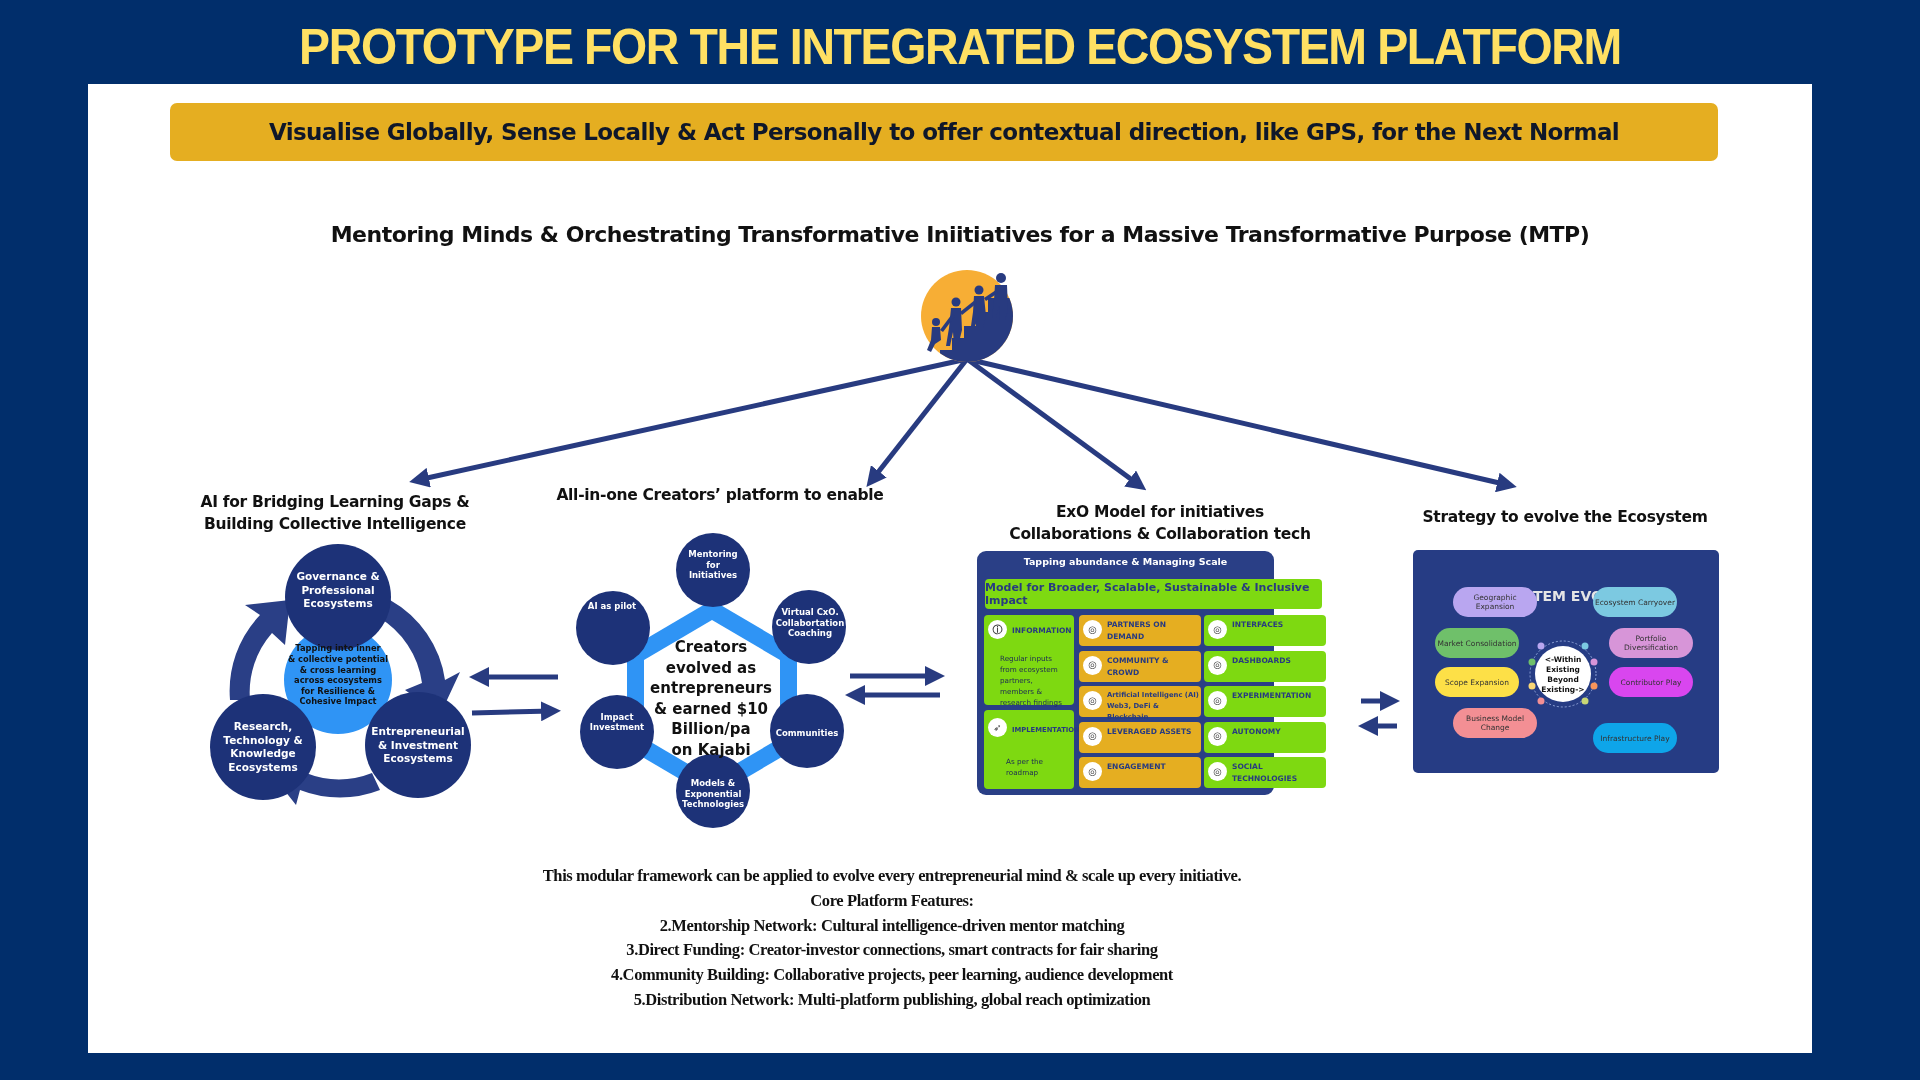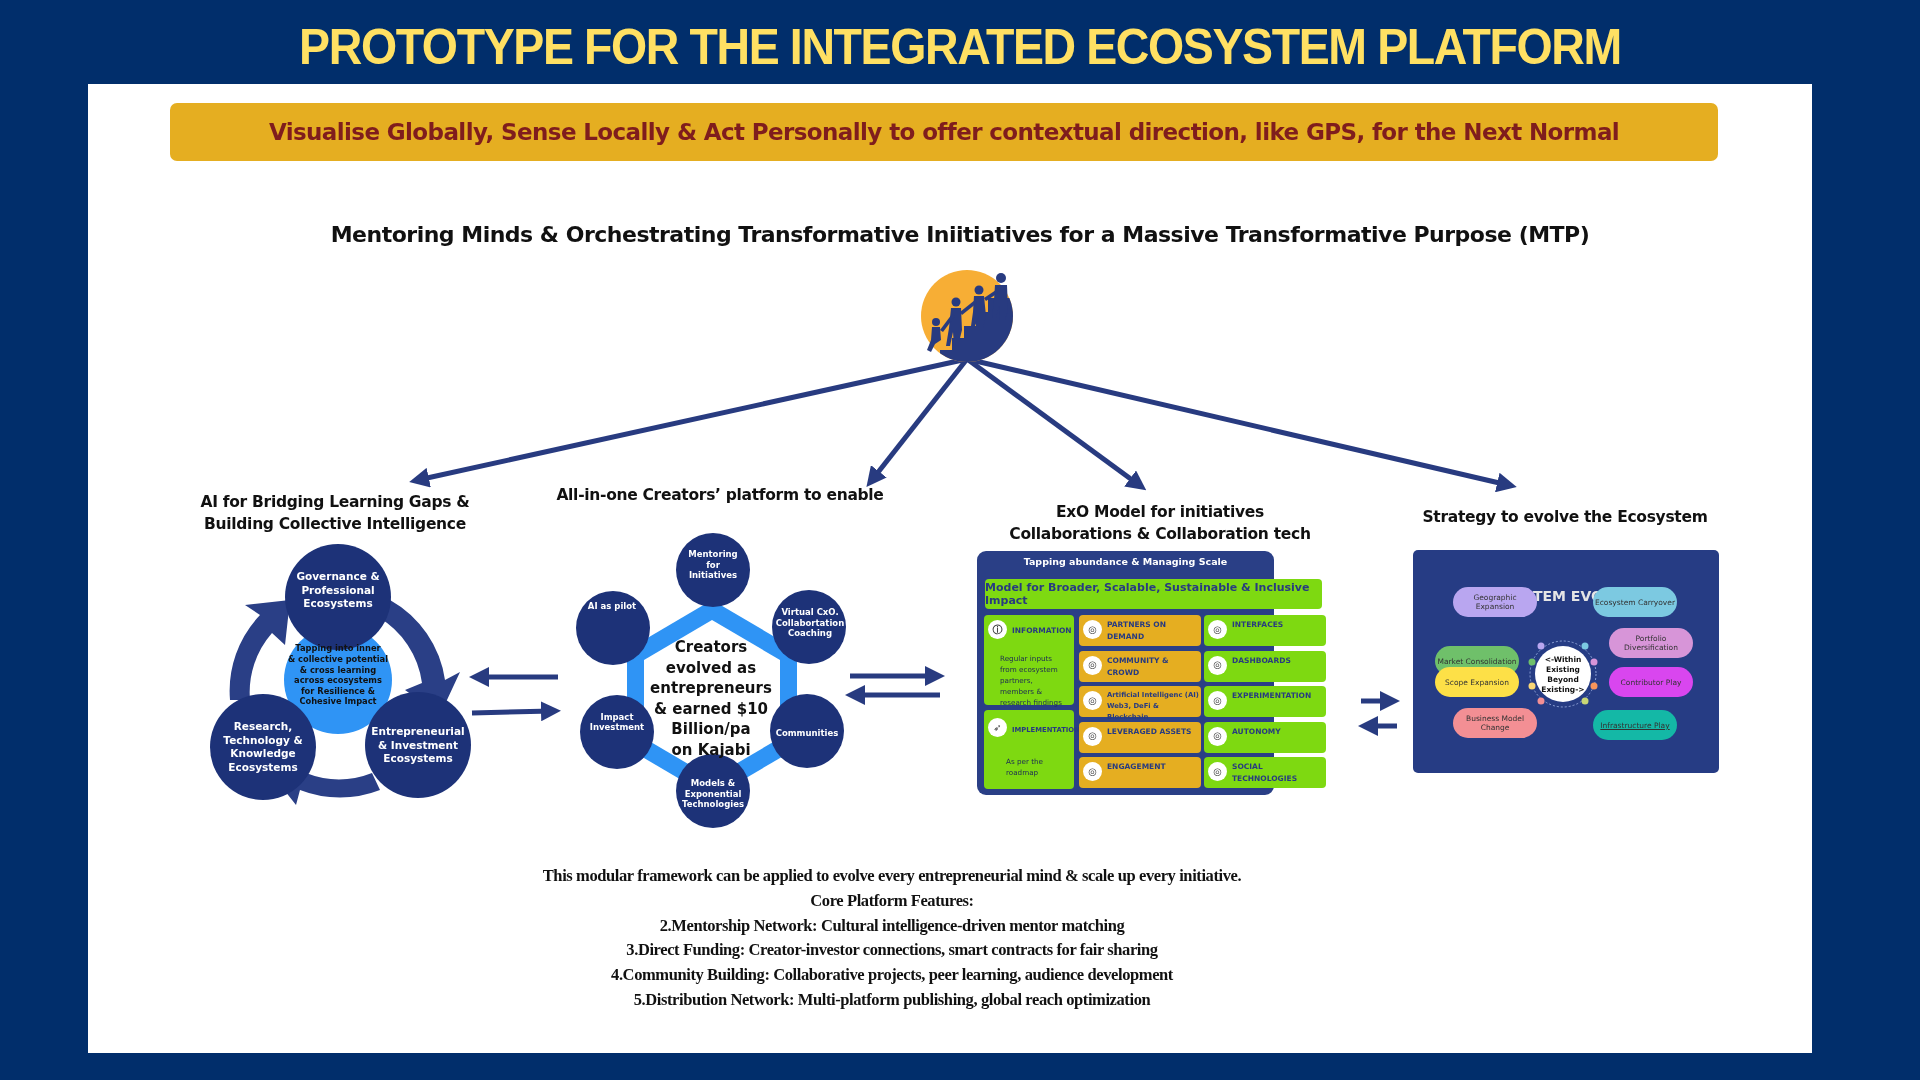--- a/index.html
+++ b/index.html
@@ -7,21 +7,21 @@
   body { background: #012e6b; position: relative; font-family: "Liberation Sans", "DejaVu Sans", sans-serif; }
   #main-title {
     position: absolute; left: 0; top: 18px; width: 1920px; text-align: center;
     color: #ffe063; font-family: "Liberation Sans", sans-serif; font-weight: bold;
     font-size: 50px; letter-spacing: -1.5px; transform: scaleX(0.93); transform-origin: 960px 0;
   }
   #panel { position: absolute; left: 88px; top: 84px; width: 1724px; height: 969px; background: #ffffff; }
   #banner {
     position: absolute; left: 170px; top: 103px; width: 1548px; height: 58px; background: #e5ae21;
     border-radius: 7px; display: flex; align-items: center; justify-content: center;
-    color: #7f1d1d; font-weight: bold; font-size: 23px; font-family: "DejaVu Sans", sans-serif; letter-spacing: -0.6px;
+    color: #0f172a; font-weight: bold; font-size: 23px; font-family: "DejaVu Sans", sans-serif; letter-spacing: -0.6px;
   }
   #mtp {
     position: absolute; left: 0; top: 222px; width: 1920px; text-align: center; color: #111;
     font-weight: bold; font-size: 22px; font-family: "DejaVu Sans", sans-serif; letter-spacing: -0.5px;
   }
   .sec-title { position: absolute; text-align: center; color: #111; font-weight: bold; font-family: "DejaVu Sans", sans-serif; font-size: 15.5px; line-height: 22px; letter-spacing: -0.3px; }
   svg { position: absolute; left: 0; top: 0; overflow: visible; }
   .ctext { font-family: "DejaVu Sans", sans-serif; font-weight: bold; fill: #fff; text-anchor: middle; }
   .dtext { font-family: "DejaVu Sans", sans-serif; font-weight: bold; fill: #111; text-anchor: middle; }
   #exo { position: absolute; left: 977px; top: 551px; width: 297px; height: 244px; background: #2a3f86; border-radius: 9px; }
@@ -204,27 +204,27 @@
         <div class="ic">◎</div>
         <div class="lb">SOCIAL TECHNOLOGIES</div>
       </div>
     </div>
 </div>
 
 <div id="eco">
   <div class="t">ECOSYSTEM EVOLUTION</div>
   <div id="eco-bubbles">
       <div class="bub" style="left: 40px; top: 37px; background: rgb(185, 166, 240);">Geographic Expansion</div>
-      <div class="bub" style="left: 22px; top: 96px; background: rgb(111, 192, 106);">Market Consolidation</div>
+      <div class="bub" style="left: 22px; top: 78px; background: rgb(111, 192, 106);">Market Consolidation</div>
       <div class="bub" style="left: 22px; top: 117px; background: #fde047;">Scope Expansion</div>
       <div class="bub" style="left: 40px; top: 158px; background: rgb(243, 143, 148);">Business Model Change</div>
       <div class="bub" style="left: 180px; top: 37px; background: rgb(124, 201, 225);">Ecosystem Carryover</div>
       <div class="bub" style="left: 196px; top: 78px; background: rgb(215, 149, 216);">Portfolio Diversification</div>
       <div class="bub" style="left: 196px; top: 117px; background: #d946ef;">Contributor Play</div>
-      <div class="bub" style="left: 180px; top: 160px; background: #14b8a6; text-decoration: underline;">Infrastructure Play</div>
+      <div class="bub" style="left: 180px; top: 173px; background: #0ea5e9;">Infrastructure Play</div>
     </div>
   <svg width="306" height="223" style="left:0;top:0;">
     <circle cx="150" cy="124" r="33" fill="none" stroke="#8fa3d8" stroke-width="1" stroke-dasharray="2 2"></circle>
     <circle cx="150" cy="124" r="28" fill="#ffffff"></circle>
     <circle cx="128" cy="96" r="3.5" fill="#b9a6f0"></circle>
       <circle cx="172" cy="96" r="3.5" fill="#7cc9e1"></circle>
     <circle cx="119" cy="112" r="3.5" fill="#6fc06a"></circle>
       <circle cx="181" cy="112" r="3.5" fill="#d795d8"></circle>
     <circle cx="119" cy="136" r="3.5" fill="#f9d776"></circle>
       <circle cx="181" cy="136" r="3.5" fill="#f7945a"></circle>

